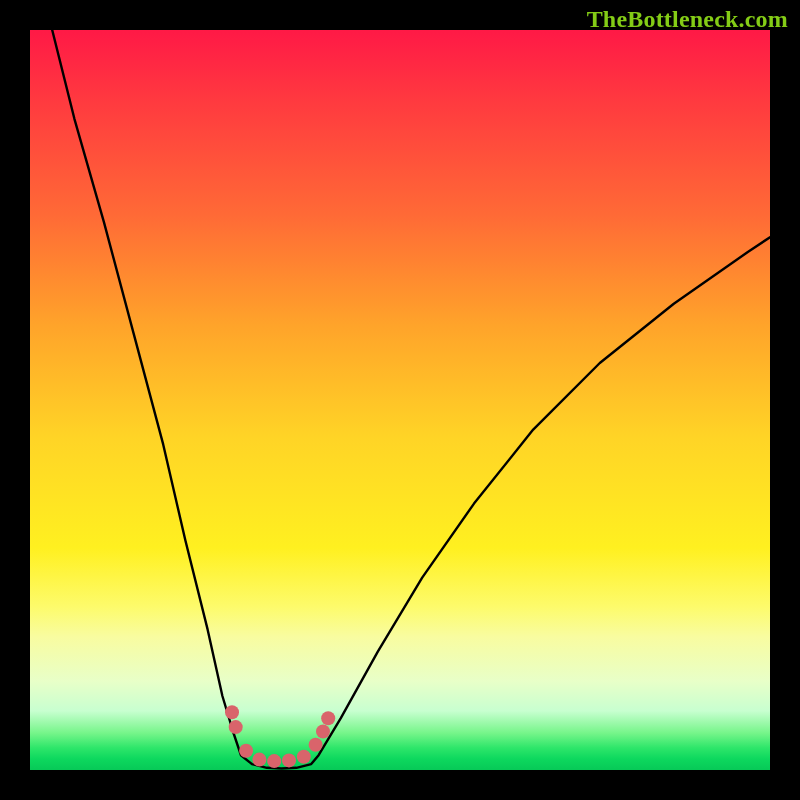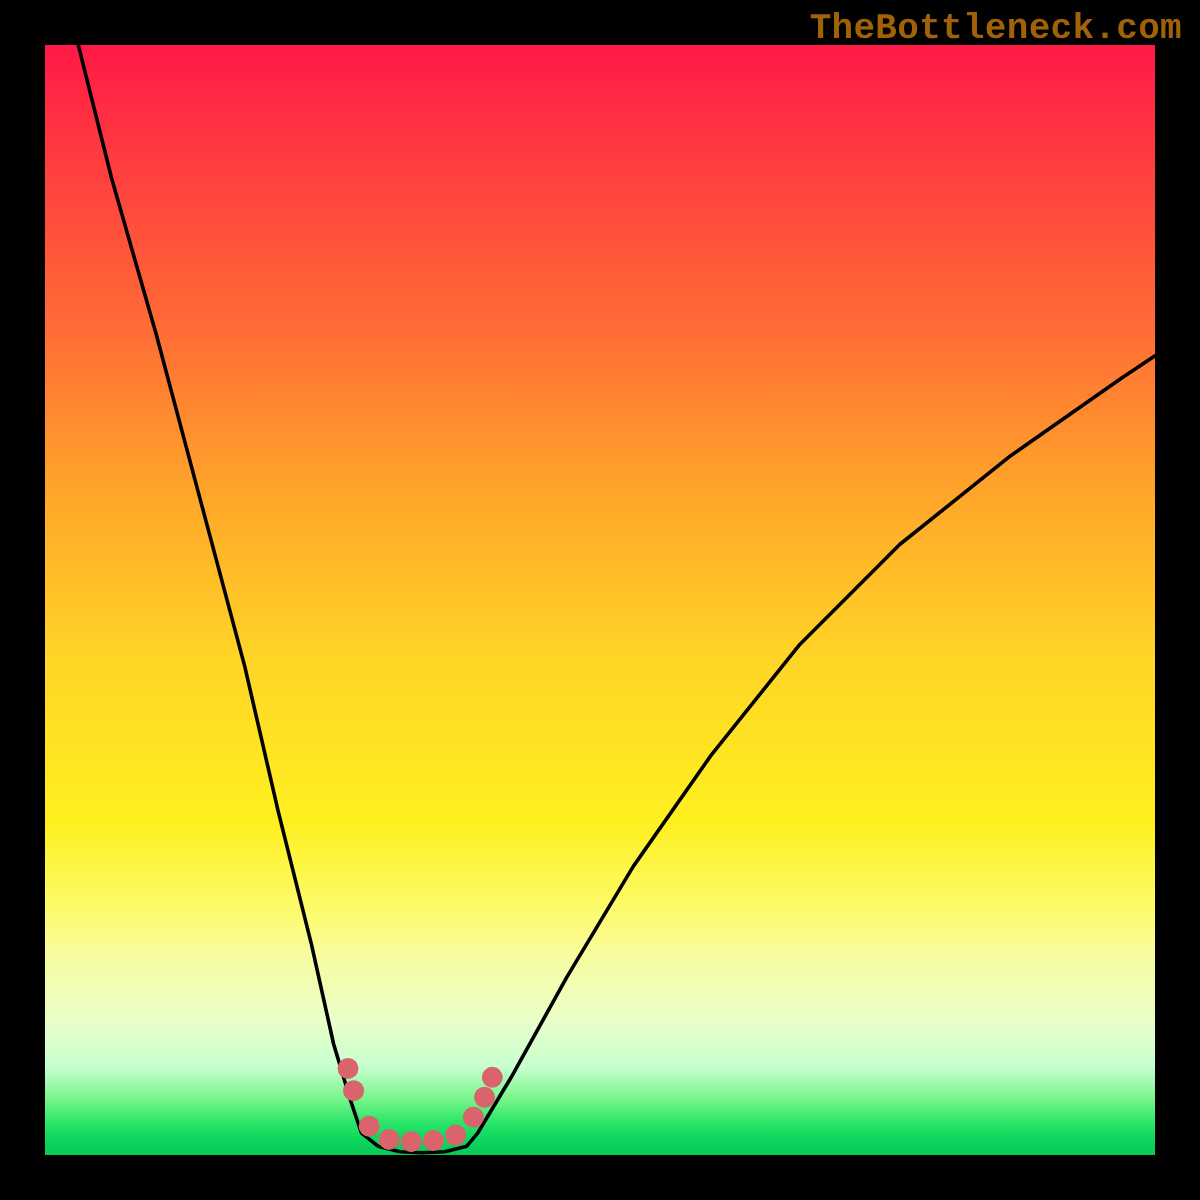--- a/index.html
+++ b/index.html
@@ -30,24 +30,24 @@
       #76f58a 95%,
       #2ee66a 97%,
       #0dd85e 98.5%,
       #07c957 100%
     );
   }
   .watermark {
     position: absolute;
     top: 6px;
     right: 12px;
-    font-family: Liberation Mono, monospace;
+    font-family: Liberation Serif, serif;
     font-size: 24px;
     font-weight: 600;
-    color: #a16207;
+    color: #84cc16;
     letter-spacing: 0.2px;
   }
   svg.curve {
     position: absolute;
     left: 0;
     top: 0;
     width: 740px;
     height: 740px;
   }
 </style>

